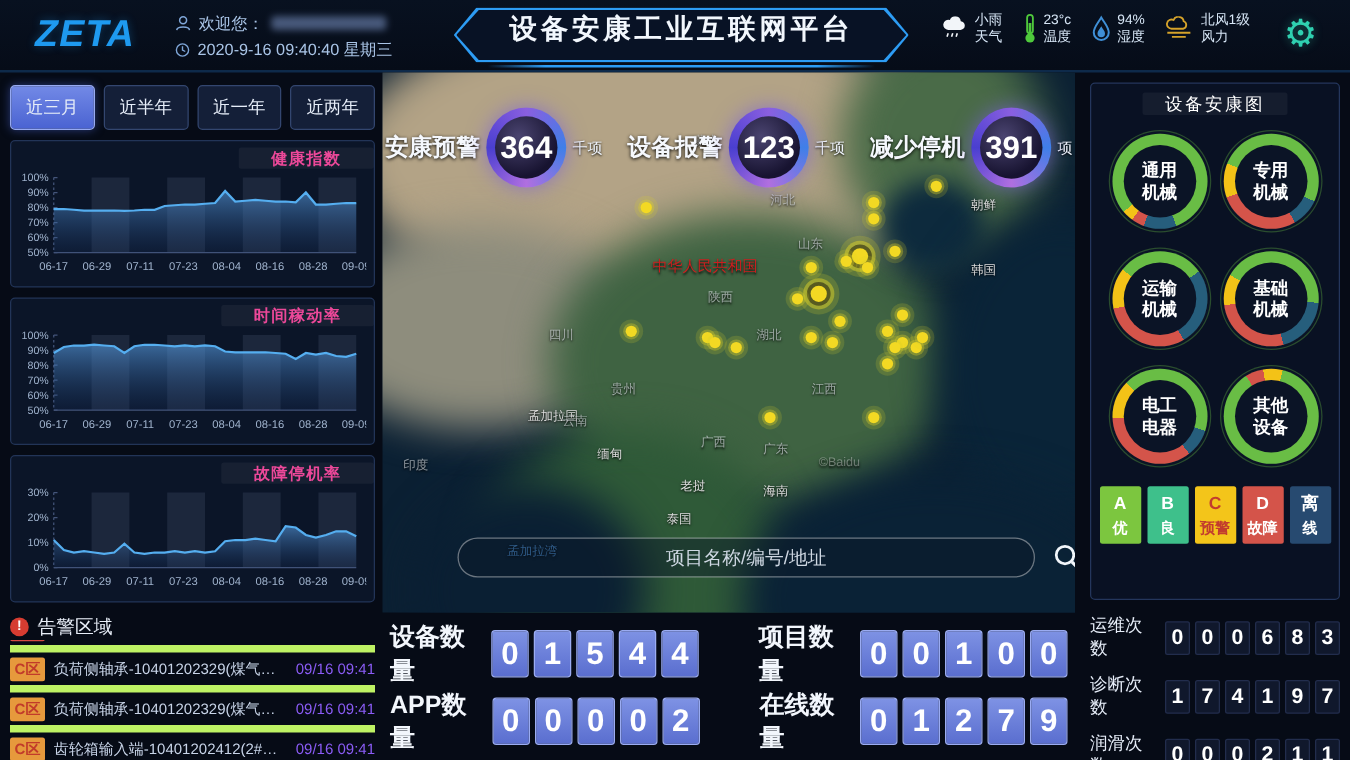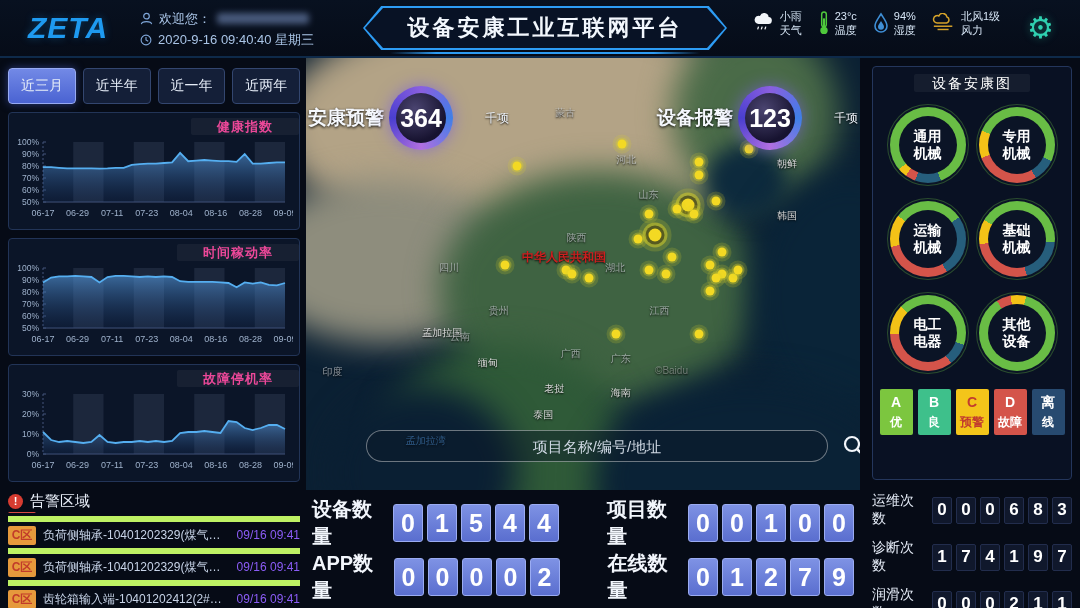--- a/index.html
+++ b/index.html
@@ -14,21 +14,21 @@
           font-style:italic; letter-spacing:1px; color:#1e9af0; text-shadow:0 0 8px #1e9af055; }
   .welcome { position:absolute; left:140px; top:8px; font-size:13px; color:#a9c4e6; line-height:21px; }
   .welcome .row { display:flex; align-items:center; gap:6px; }
   .blur-name { display:inline-block; width:92px; height:11px; border-radius:3px;
                background:#7e97c9; filter:blur(3px); opacity:.55; }
   .title-banner { position:absolute; left:363px; top:6px; width:364px; height:44px;
                   background:#2d9cf4;
                   clip-path:polygon(5% 0,95% 0,100% 50%,95% 100%,5% 100%,0 50%); }
   .title-banner-inner { position:absolute; inset:2px; background:#081225;
                   clip-path:polygon(5% 0,95% 0,100% 50%,95% 100%,5% 100%,0 50%);
-                  display:flex; align-items:center; justify-content:center; }
+                  display:flex; align-items:flex-start; justify-content:center; }
   .title-text { font-size:22px; font-weight:bold; color:#f2f7fd; letter-spacing:3px; }
   .banner-line { position:absolute; left:390px; top:52px; width:310px; height:2px;
                  background:linear-gradient(90deg,transparent,#2d9cf4 15%,#2d9cf4 85%,transparent); }
   .weather { position:absolute; right:80px; top:9px; display:flex; gap:16px; }
   .w-item { display:flex; align-items:center; gap:5px; }
   .w-txt { font-size:11px; line-height:14px; color:#d7e6f6; }
   .gear { position:absolute; right:26px; top:10px; font-size:30px; line-height:36px;
           color:#2fd0b0; cursor:pointer; text-shadow:0 0 8px #2fd0b066; }
 
   
@@ -60,41 +60,41 @@
   .alert-text { flex:1; font-size:12px; color:#c8d4e8; white-space:nowrap; overflow:hidden;
                 text-overflow:ellipsis; }
   .alert-time { font-size:12px; color:#8b5cf6; }
 
   
   .map { position:absolute; left:306px; top:58px; width:554px; height:432px;
          background:#0b2033; overflow:hidden; }
   .blob { position:absolute; border-radius:50%; filter:blur(16px); }
   .map-label { position:absolute; font-size:10px; color:#ddd; text-shadow:0 1px 2px #000;
                white-space:nowrap; }
-  .map-label.red { color:#cc1f1f; font-weight:bold; font-size:12px;margin-top:44px; }
+  .map-label.red { color:#cc1f1f; font-weight:normal; font-size:12px; }
   .map-label.blue { color:#4a8fd4; }
   .map-label.dim { color:rgba(230,235,240,.6); }
   .map-label.wm { color:rgba(255,255,255,.35); }
   .marker { position:absolute; width:9px; height:9px; border-radius:50%; background:#f3d923;
             box-shadow:0 0 0 2px rgba(220,210,40,.35),0 0 0 5px rgba(220,210,40,.18);
             transform:translate(-50%,-50%); cursor:pointer; }
   .marker.big { width:13px; height:13px; background:#f3d923;
             box-shadow:0 0 0 3px rgba(40,40,20,.6),0 0 0 6px rgba(220,210,40,.5),0 0 0 10px rgba(220,210,40,.2); }
   .kpis { position:absolute; left:306px; top:78px; width:554px; height:80px; display:flex;
           align-items:center; justify-content:space-between; padding:0 2px; }
   .kpi { display:flex; align-items:center; gap:5px; }
   .kpi-label { font-size:19px; font-weight:bold; color:#f5f8fd; text-shadow:0 1px 3px #000; }
   .kpi-circle { width:64px; height:64px; border-radius:50%;
           background:conic-gradient(#8a5fe0,#3f7fe8,#b06fe0,#4a3fd0,#8a5fe0);
           box-shadow:0 0 16px #7a5fe0aa; position:relative; }
   .kpi-circle::before { content:''; position:absolute; inset:7px; border-radius:50%;
           background:radial-gradient(circle at 38% 32%,#4a4470,#171330 70%); }
   .kpi-value { position:absolute; inset:0; display:flex; align-items:center;
           justify-content:center; font-size:25px; font-weight:bold; color:#fff; z-index:1; }
-  .kpi-unit { font-size:12px; color:#eef3fa; text-shadow:0 1px 2px #000;margin-left:27px; }
+  .kpi-unit { font-size:12px; color:#eef3fa; text-shadow:0 1px 2px #000; }
   .search-wrap { position:absolute; left:60px; top:372px; width:500px; height:32px;
           display:flex; align-items:center; gap:14px; }
   .search-input { flex:1; height:32px; border-radius:16px; border:1px solid rgba(255,255,255,.4);
           background:rgba(12,24,40,.45); color:#dfe7f0; font-size:15px; text-align:center;
           outline:none; font-family:"Liberation Sans","DejaVu Sans",sans-serif; }
   .search-input::placeholder { color:#cfd8e3; }
 
   
   .bottom-counters { position:absolute; left:306px; top:492px; width:554px; height:116px;
           display:flex; flex-direction:column; justify-content:space-around; padding:4px 6px; }
@@ -439,20 +439,27 @@
       </div>
       <span class="kpi-unit">千项</span>
     </div>
     <div class="kpi">
       <span class="kpi-label">设备报警</span>
       <div class="kpi-circle">
         <div class="kpi-value">123</div>
       </div>
       <span class="kpi-unit">千项</span>
     </div>
+    <div class="kpi">
+      <span class="kpi-label">减少停机</span>
+      <div class="kpi-circle">
+        <div class="kpi-value">391</div>
+      </div>
+      <span class="kpi-unit">项</span>
+    </div>
   </div>
 
 <div class="bottom-counters">
   <div class="bc-row">
     <div class="digit-group blue">
         <span class="digit-label">设备数量</span>
         <div class="digit-boxes">
           <div class="digit-box">0</div>
           <div class="digit-box">1</div>
           <div class="digit-box">5</div>

